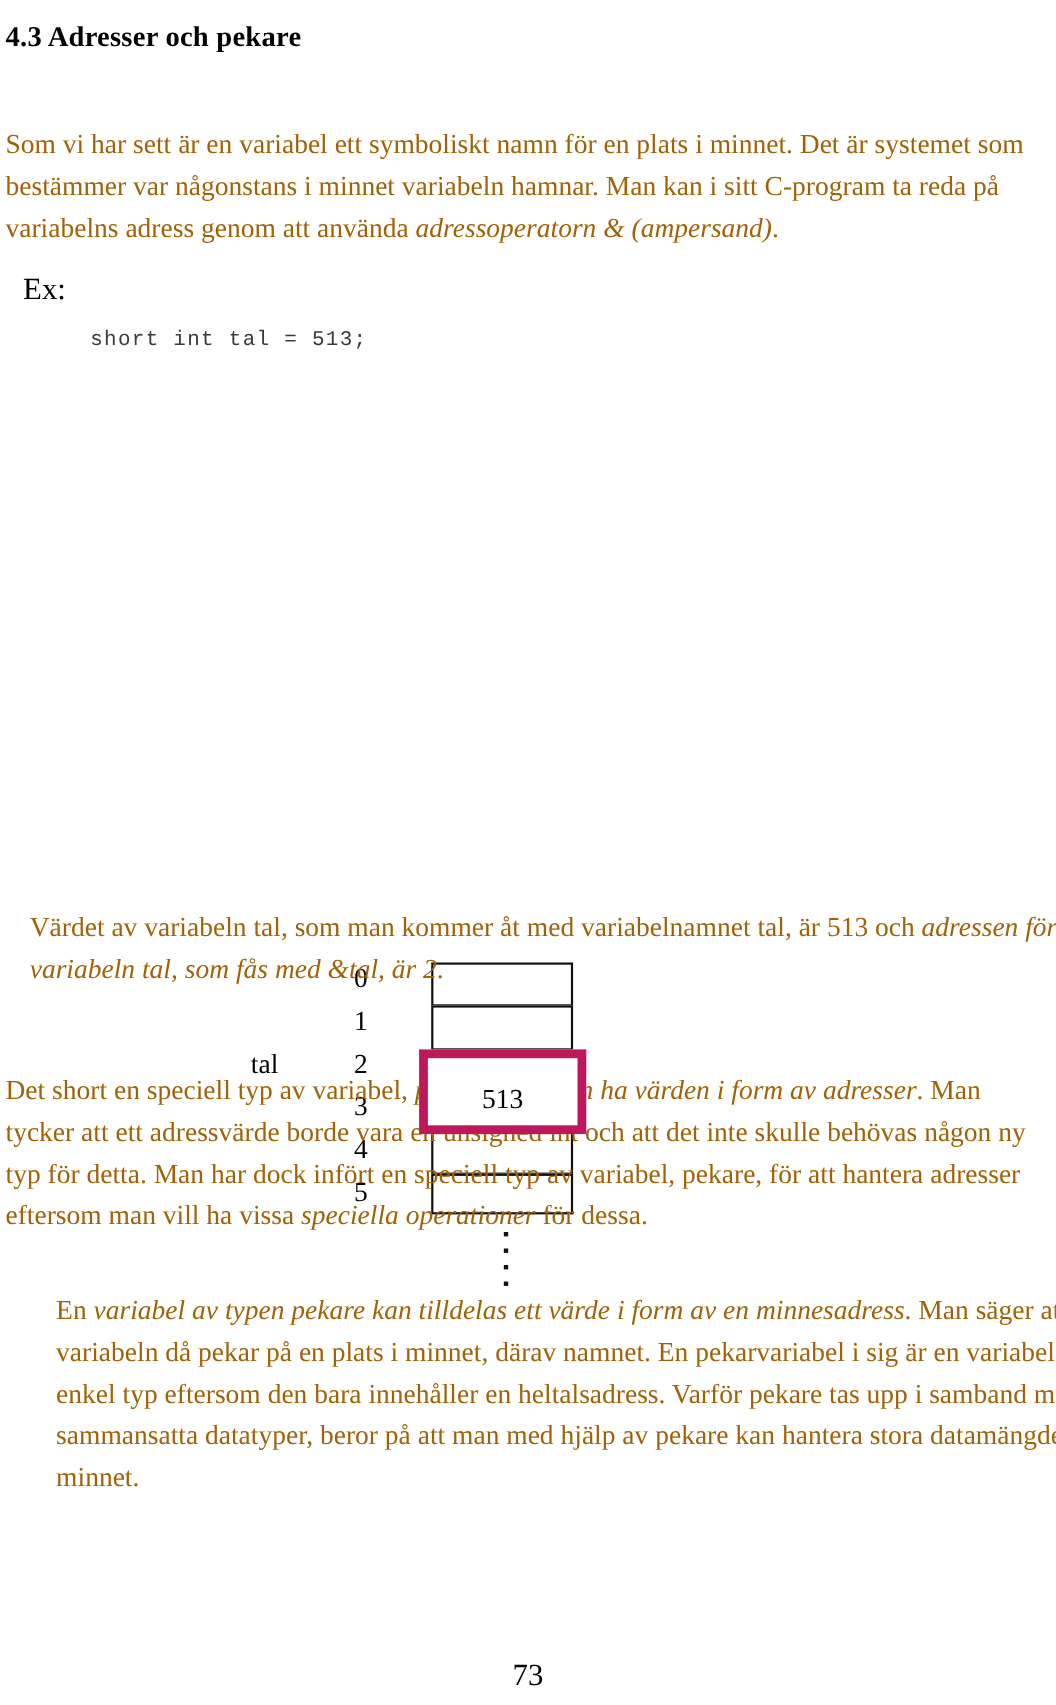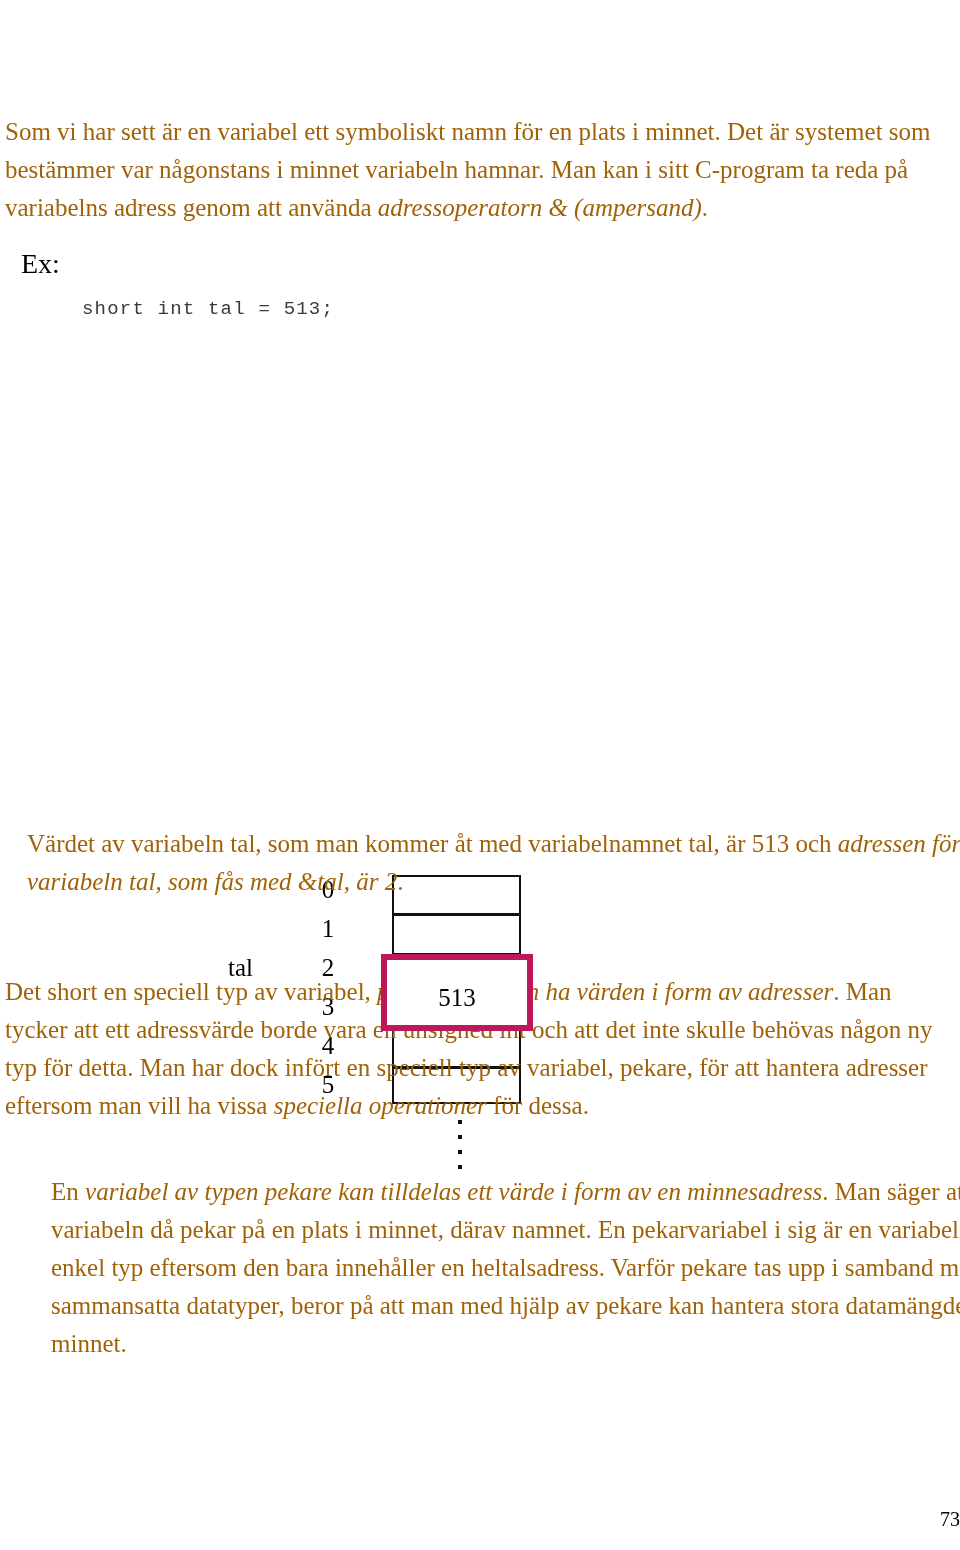--- a/index.html
+++ b/index.html
@@ -107,21 +107,21 @@
     box-sizing: border-box;
     background: #ffffff;
   }
   
   .cell-wide {
     position: absolute;
     left: 381px;
     top: 524px;
     width: 152px;
     height: 77px;
-    border: 6px solid #be185d;
+    border: 8px solid #be185d;
     box-sizing: border-box;
     background: #ffffff;
     z-index: 3;
   }
   .cell-wide .val {
     position: absolute;
     left: 0;
     right: 0;
     top: 24px;
     text-align: center;
@@ -140,29 +140,30 @@
     background: #111;
     margin: 0 auto 11px auto;
   }
 
   
   .page-number {
     position: absolute;
     left: 0;
     right: 0;
     top: 1508px;
-    text-align: right;
-    font-size: 20px;
+    text-align: center;
+    font-size: 28px;
   }
 </style>
 </head>
 <body>
 
 <div class="page">
 
+  <h1 class="heading">4.3 Adresser och pekare</h1>
 
   <p class="para p-intro">
     <span>Som vi har sett är en variabel ett symboliskt namn för en plats i minnet. Det är systemet som bestämmer var någonstans i minnet variabeln hamnar. Man kan i sitt C-program ta reda på variabelns adress genom att använda </span><i>adressoperatorn &amp; (ampersand)</i><span>.</span>
   </p>
 
   <div class="ex-label">Ex:</div>
   <div class="code-line">short int tal = 513;</div>
 
   <div class="diagram">
 

